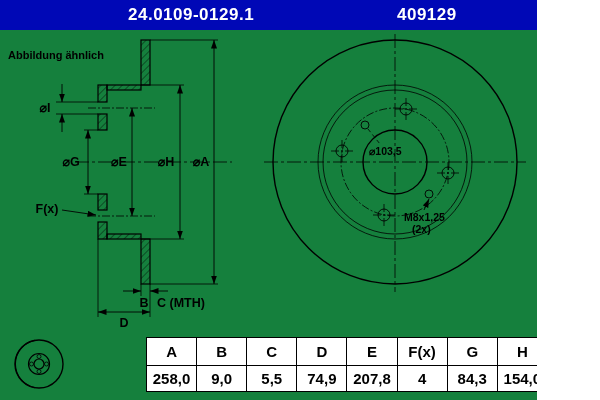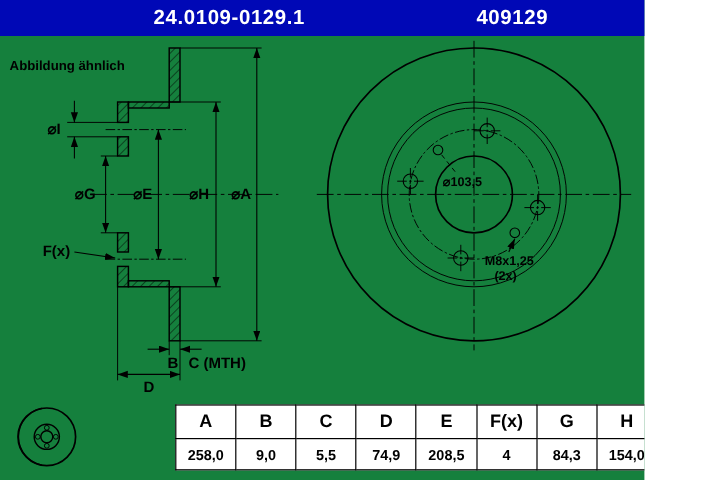--- a/index.html
+++ b/index.html
@@ -36,21 +36,21 @@
 
   table.dims-table {
     position:absolute; left:146px; top:337px; width:452px; z-index:2;
     border-collapse:collapse; table-layout:fixed; background:#fff;
   }
   table.dims-table th, table.dims-table td {
     border:1.6px solid #000; text-align:center; vertical-align:middle;
     color:#000; font-weight:bold; padding:0;
   }
   table.dims-table th { height:27px; font-size:15px; }
-  table.dims-table td { height:25px; font-size:12px; }
+  table.dims-table td { height:25px; font-size:15px; }
 </style>
 </head>
 <body>
 
 <div class="page">
 
   <div class="topbar">
     <span class="part-number">24.0109-0129.1</span>
     <span class="ref-number">409129</span>
   </div>
@@ -194,21 +194,21 @@
       <th>F(x)</th>
       <th>G</th>
       <th>H</th>
       <th>I</th>
     </tr>
     <tr>
       <td>258,0</td>
       <td>9,0</td>
       <td>5,5</td>
       <td>74,9</td>
-      <td>208,5</td>
+      <td>207,8</td>
       <td>4</td>
       <td>84,3</td>
       <td>154,0</td>
       <td>18,9</td>
     </tr>
   </tbody>
     </table>
 
 </div>
 

